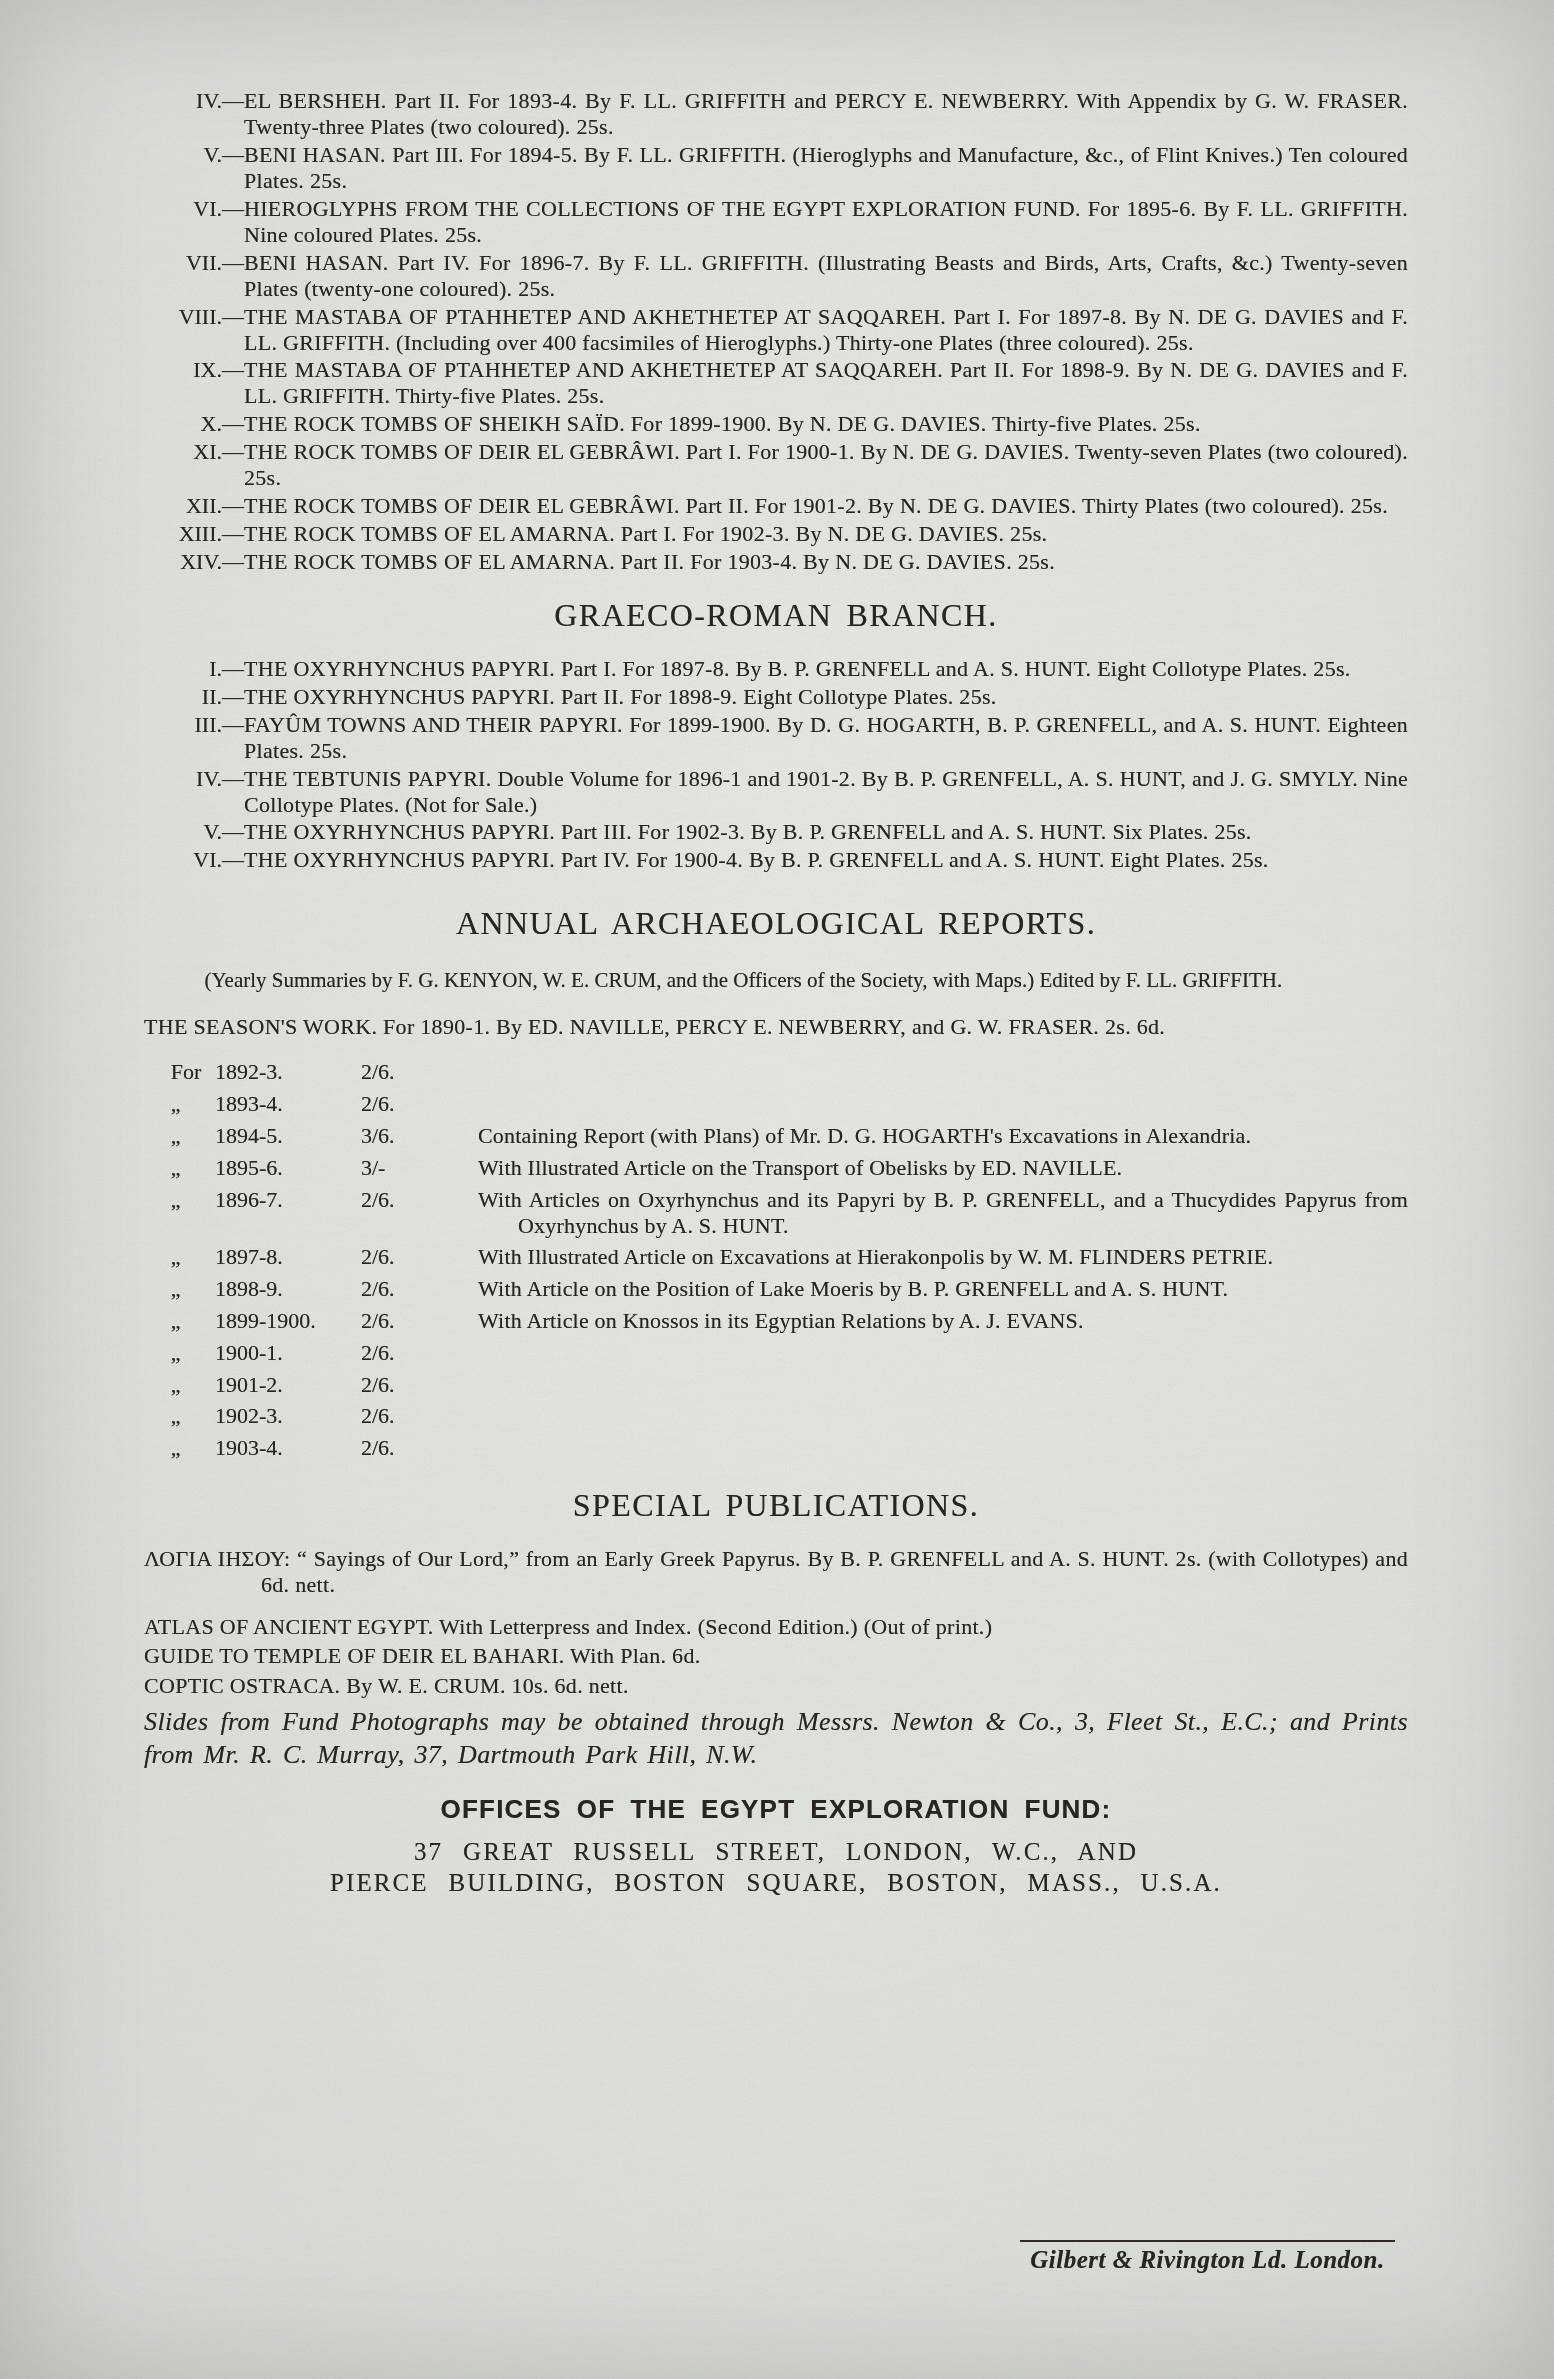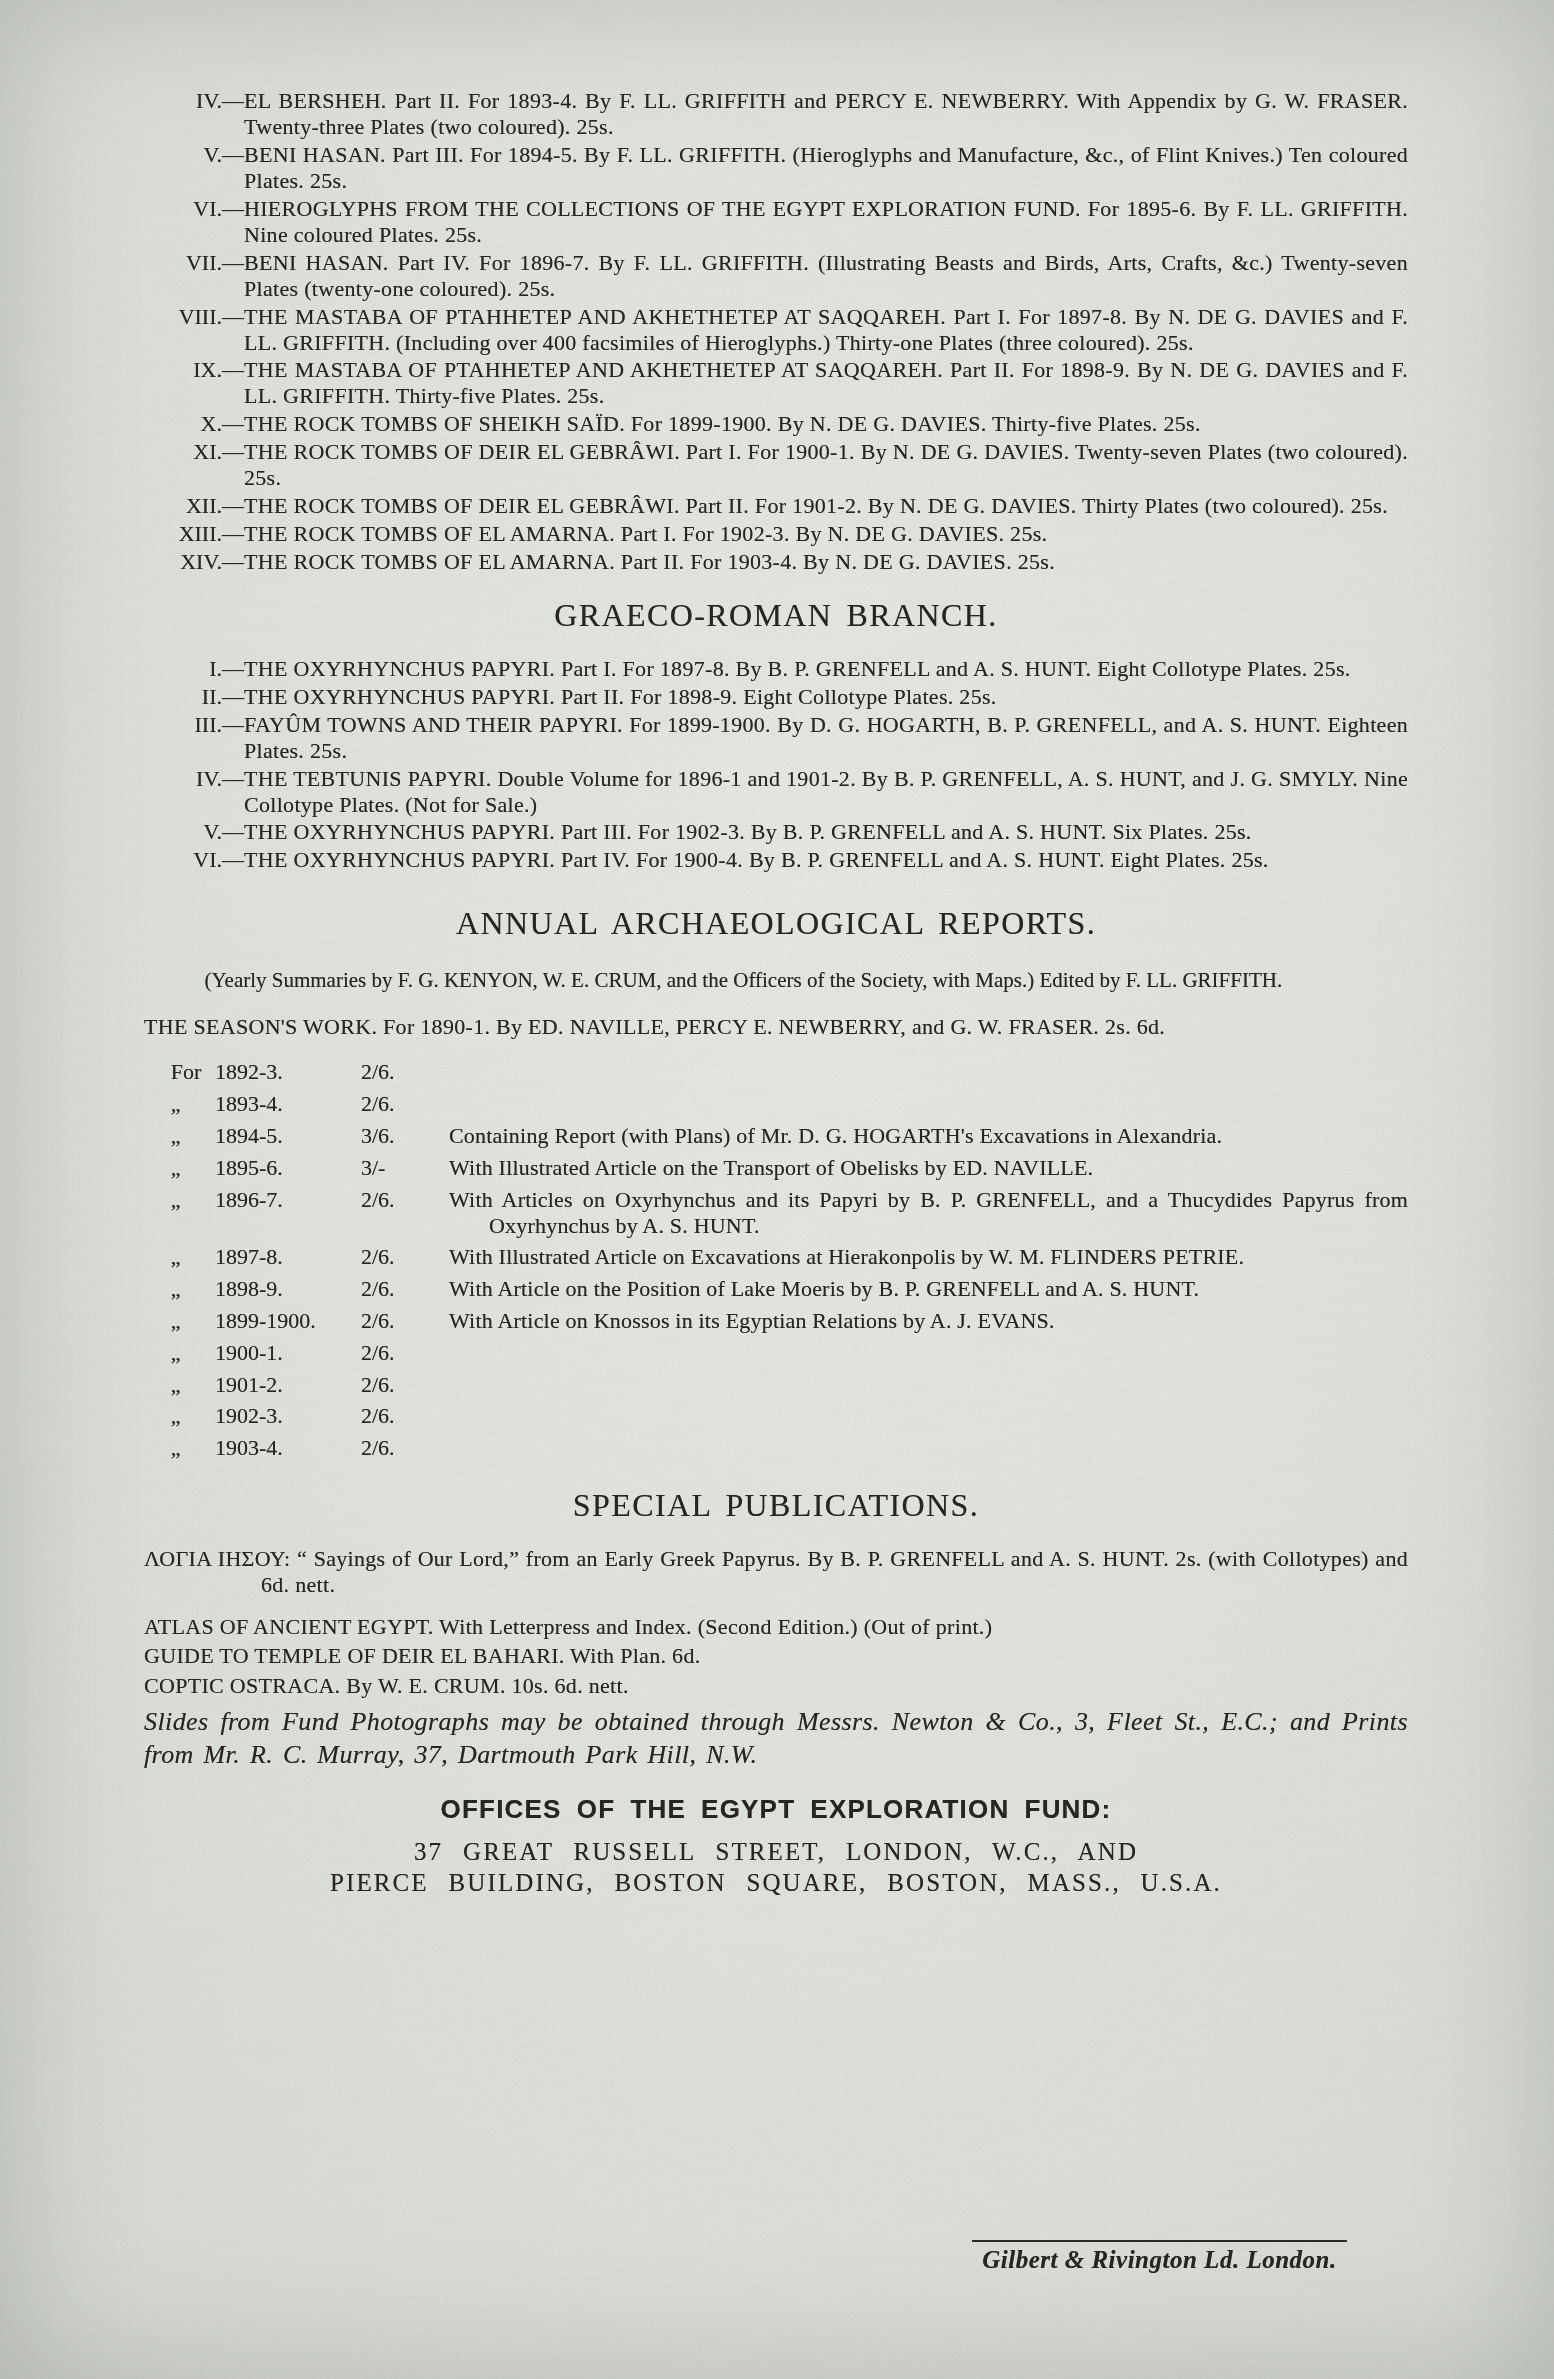--- a/index.html
+++ b/index.html
@@ -74,20 +74,21 @@
     margin-bottom: 5.8px;
   }
   .year-prefix { text-align: left; padding-left: 5.8px; }
   .year-label { text-align: left; }
   .year-price { text-align: left; }
   .year-note {
     padding-left: 40px;
     text-indent: -40px;
     text-align: justify;
     letter-spacing: 0.2px;
+    margin-left: 29px;
   }
   
   .special-item {
     padding-left: 117px;
     text-indent: -117px;
     text-align: justify;
     margin-bottom: 3.8px;
     letter-spacing: 0.3px;
   }
   .special-item.first { margin-bottom: 15.4px; }
@@ -115,21 +116,21 @@
     font-size: 25px;
     line-height: 31px;
     letter-spacing: 2.1px;
     word-spacing: 11.5px;
   }
   
   .printer-block {
     position: absolute;
     z-index: 2;
     top: 2240px;
-    left: 972px;
+    left: 1020px;
     width: 375px;
     border-top: 2.9px solid #2b2a24;
     padding-top: 3.8px;
     text-align: center;
   }
   .printer-credit {
     font-style: italic;
     font-weight: bold;
     font-size: 25px;
     letter-spacing: 0.5px;

